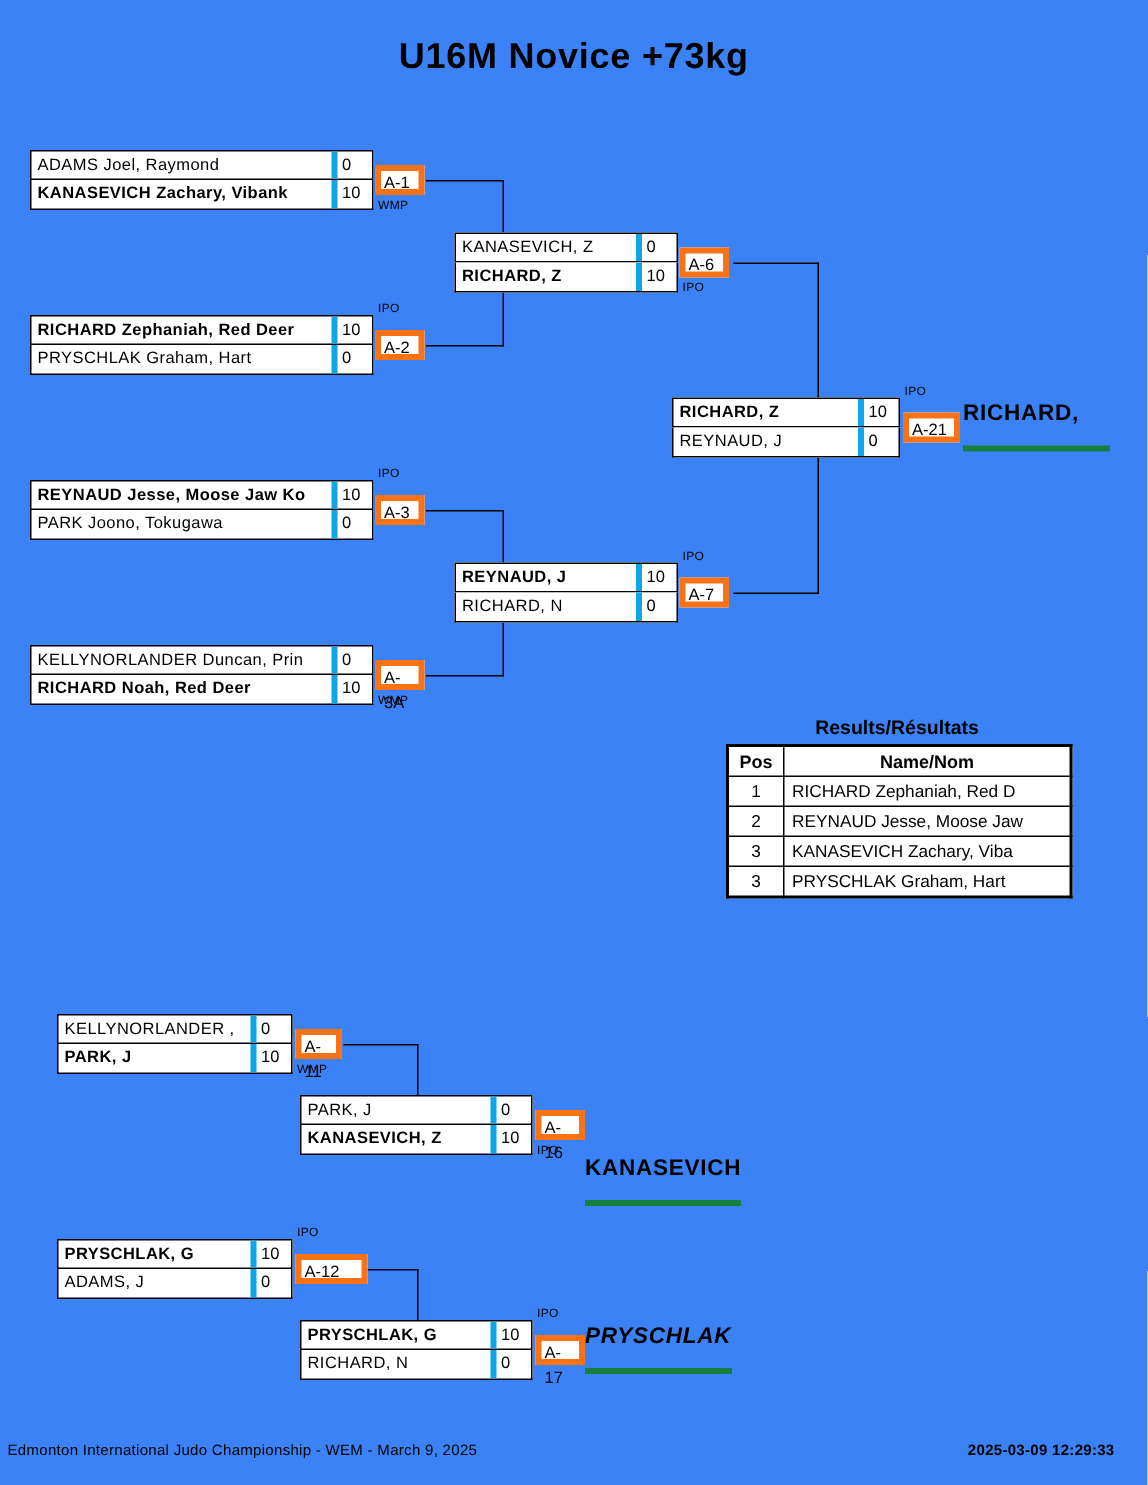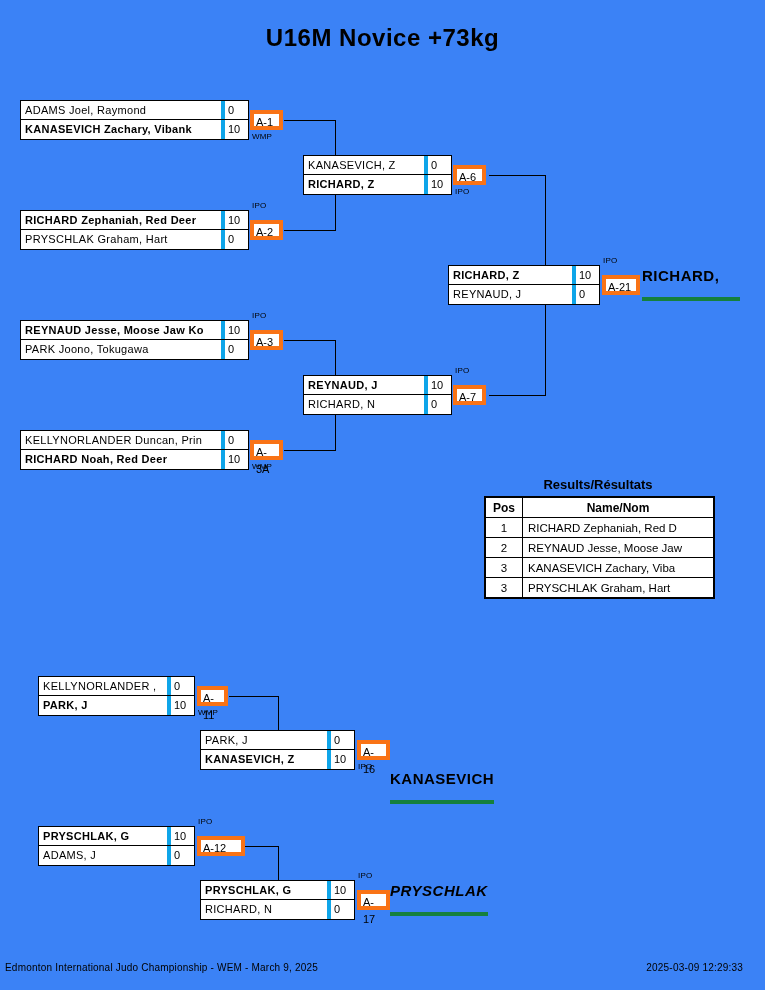--- a/index.html
+++ b/index.html
@@ -34,21 +34,21 @@
   table.results{position:absolute;left:484px;top:496px;border-collapse:collapse;
                 border:2px solid #000;background:#fff;}
   .results th,.results td{border:1px solid #000;height:19px;padding:0;font-size:11.5px;}
   .results th{font-weight:bold;font-size:12px;text-align:center;}
   .results .colpos{width:36px;}
   .results .colname{width:190px;}
   .results td.pos{text-align:center;}
   .results td.name{text-align:left;padding-left:5px;white-space:nowrap;overflow:hidden;}
   
   .footer-left{position:absolute;left:5px;top:962px;font-size:10px;letter-spacing:.2px;}
-  .footer-right{position:absolute;right:22px;top:962px;font-size:10px;letter-spacing:.2px;}
+  .footer-right{position:absolute;right:22px;top:962px;font-size:10px;letter-spacing:.2px;font-weight:bold;}
 </style>
 </head>
 <body>
 
 <div class="page">
 
   <div class="title">U16M Novice +73kg</div>
 
   <div class="match" style="left:20px;top:100px;width:229px;">
     <div class="mrow">

